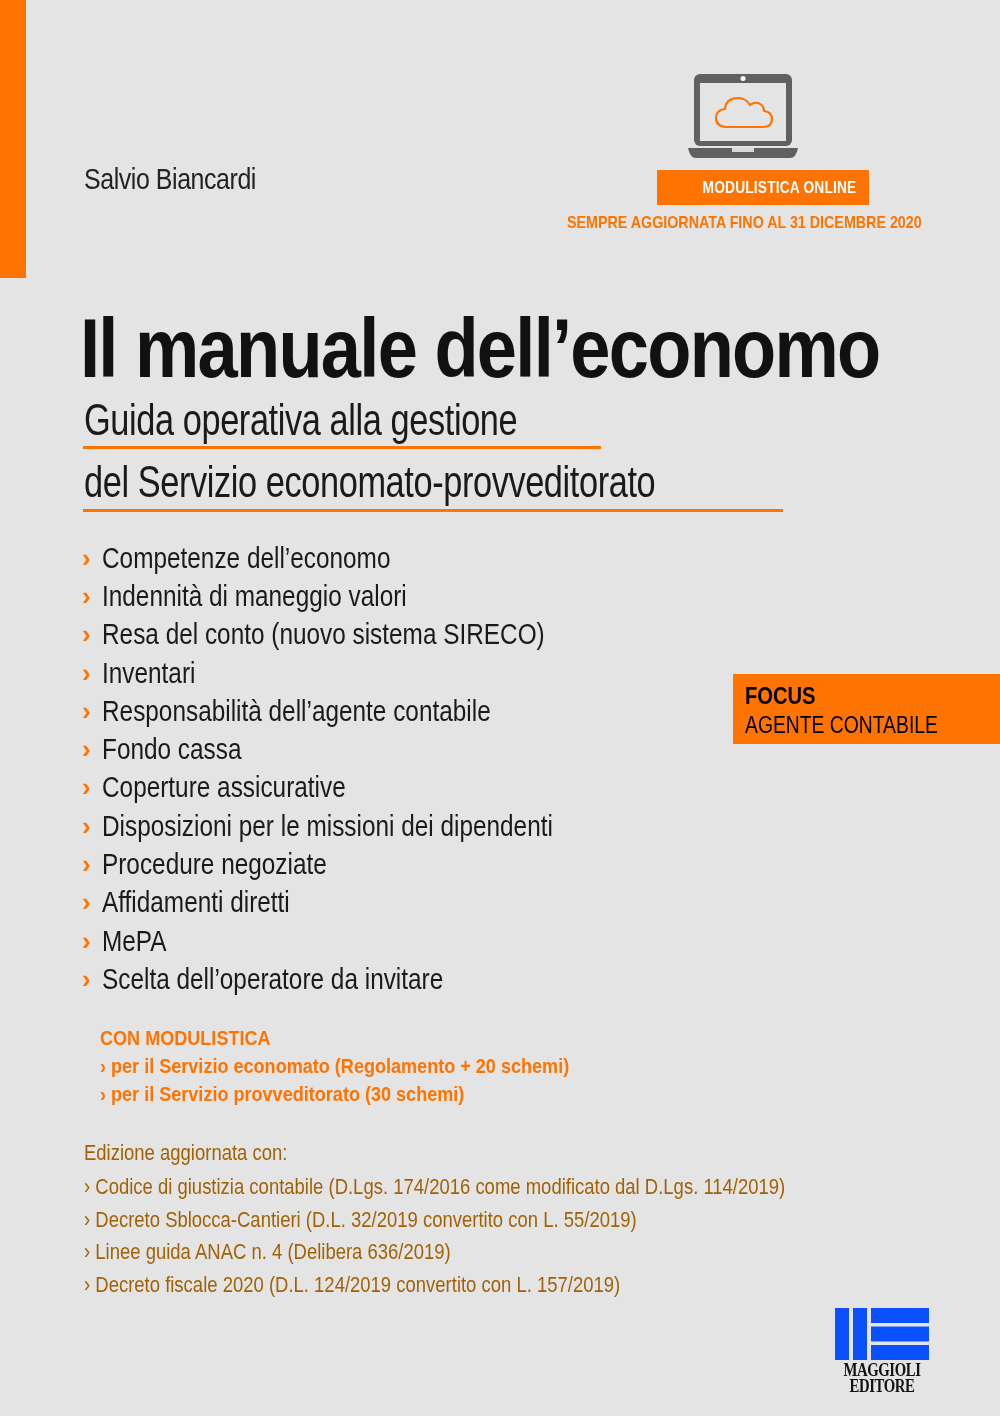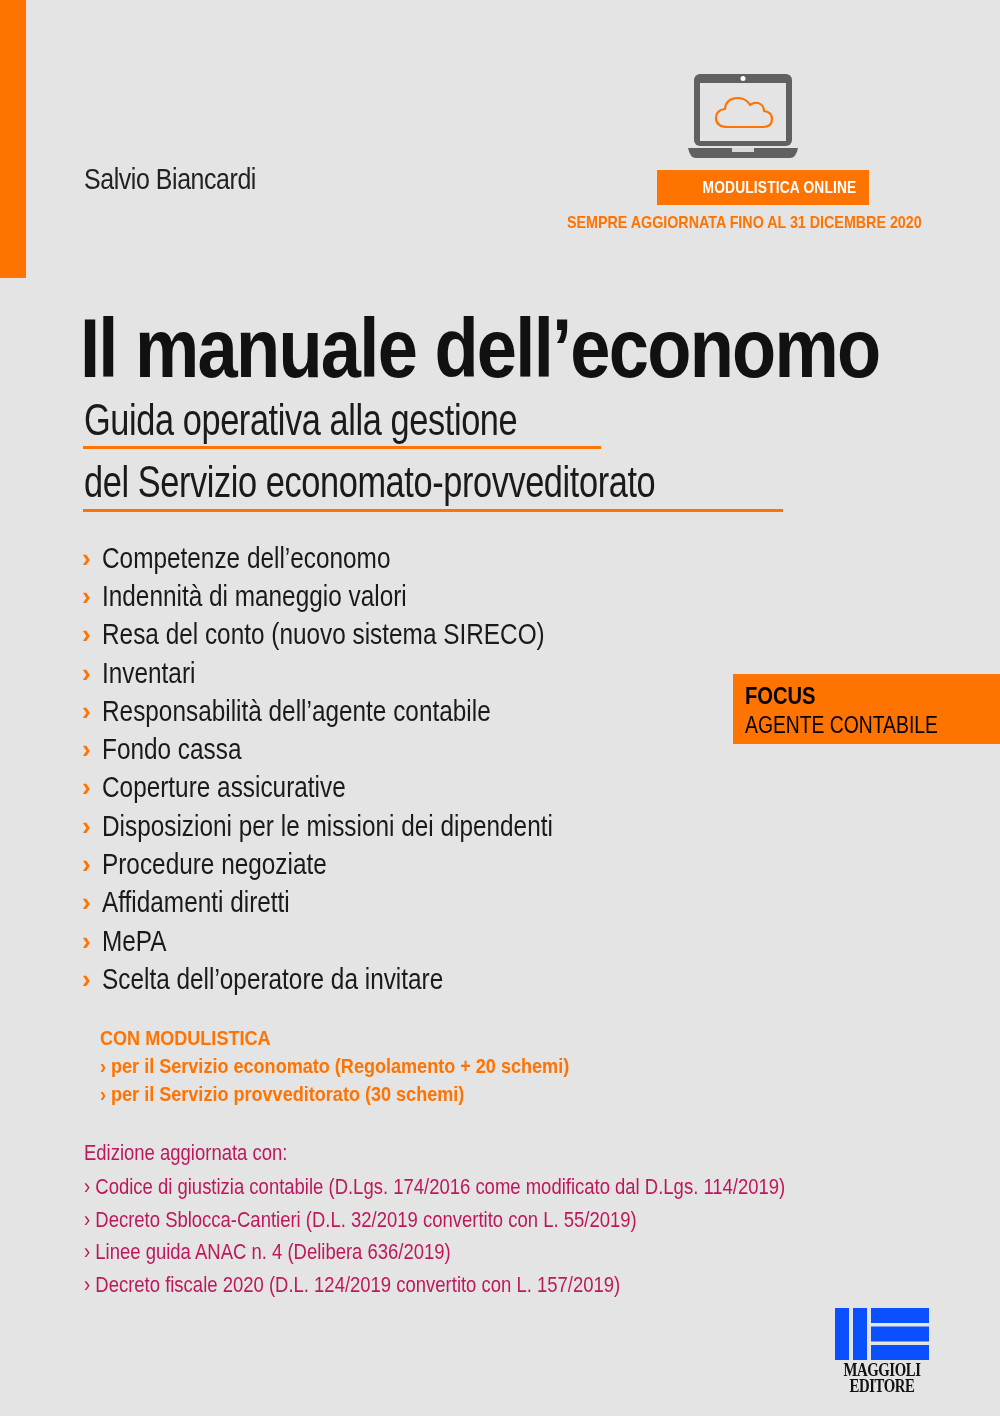--- a/index.html
+++ b/index.html
@@ -33,21 +33,21 @@
   .topics li .txt { display:inline-block; transform:scaleX(0.84); transform-origin:left center; }
 
   .focus { left:733px; top:674px; width:267px; height:70px; background:#ff7300; color:#000000; }
   .focus .f1 { position:absolute; left:12px; top:8px; font-weight:bold; font-size:24px; transform:scaleX(0.84); transform-origin:left top; }
   .focus .f2 { position:absolute; left:12px; top:38px; font-size:23px; white-space:nowrap; transform:scaleX(0.84); transform-origin:left top; }
 
   .modul { left:84px; top:1026px; color:#ff7300;margin-left:16px; }
   .modul .mh { font-weight:bold; font-size:21px; transform:scaleX(0.86); transform-origin:left top; white-space:nowrap; height:28px; }
   .modul .mi { font-size:21px; font-weight:bold; white-space:nowrap; height:28px; transform:scaleX(0.86); transform-origin:left top; }
 
-  .edition { left:84px; top:1140px; color:#be185d; }
+  .edition { left:84px; top:1140px; color:#a16207; }
   .edition .eh { font-size:22px; white-space:nowrap; height:34px; transform:scaleX(0.84); transform-origin:left top; }
   .edition .ei { font-size:22px; white-space:nowrap; height:32.5px; transform:scaleX(0.84); transform-origin:left top; }
 
   .logo { left:833px; top:1306px; width:98px; }
   .logo svg { display:block; }
   .logo .lt { font-family:"Liberation Serif", serif; font-weight:bold; color:#111; text-align:center;
               font-size:18px; line-height:16px; letter-spacing:-0.5px; transform:scaleX(0.82); transform-origin:center top; }
 </style>
 </head>
 <body>

